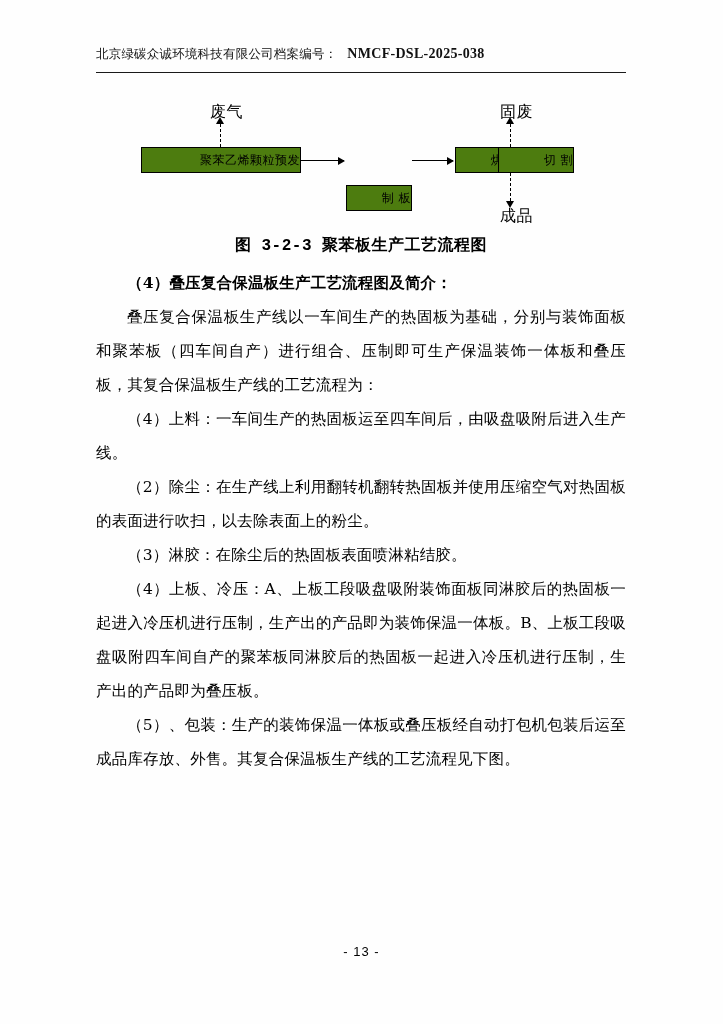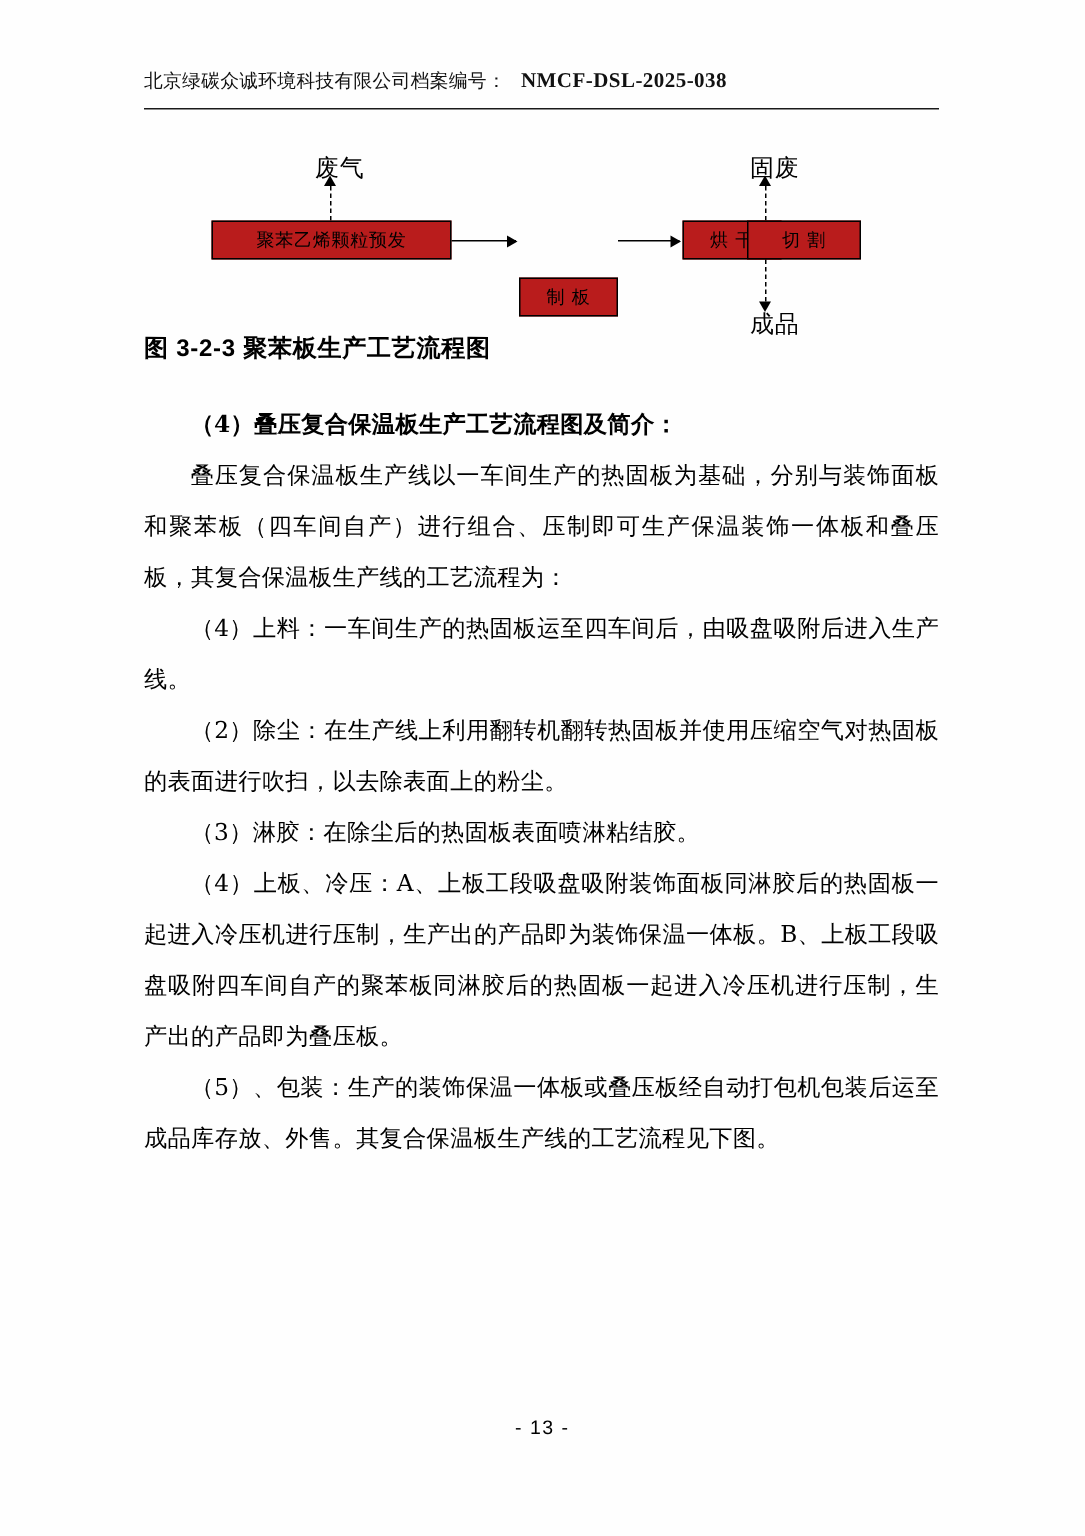--- a/index.html
+++ b/index.html
@@ -70,24 +70,24 @@
   .diagram {
     position: absolute;
     left: 96px;
     top: 92px;
     width: 530px;
     height: 140px;
   }
   .node {
     position: absolute;
     border: 1.2px solid #000;
-    background: #b91c1c;
+    background: #4d7c0f;
     display: flex;
     align-items: center;
-    justify-content: center;
+    justify-content: flex-end;
     font-family: "DejaVu Sans", "Liberation Sans", sans-serif;
     font-size: 12px;
     line-height: 1;
     white-space: nowrap;
     letter-spacing: 0.5px;
     box-sizing: border-box;
   }
   .free-label {
     position: absolute;
     font-family: "DejaVu Sans", "Liberation Sans", sans-serif;
@@ -135,24 +135,24 @@
     bottom: -7px;
     border-top: 7px solid #000;
     border-left: 4px solid transparent;
     border-right: 4px solid transparent;
   }
 
   
   .fig-caption {
     position: absolute;
     left: 96px;
-    top: 222px;
-    width: 530px;
-    text-align: left;
-    font-family: Liberation Sans, sans-serif;
+    top: 235px;
+    width: 530px;
+    text-align: center;
+    font-family: Liberation Mono, monospace;
     font-weight: bold;
     font-size: 16px;
     letter-spacing: 0.5px;
   }
   .content {
     position: absolute;
     left: 96px;
     top: 266px;
     width: 530px;
     font-size: 15.5px;

